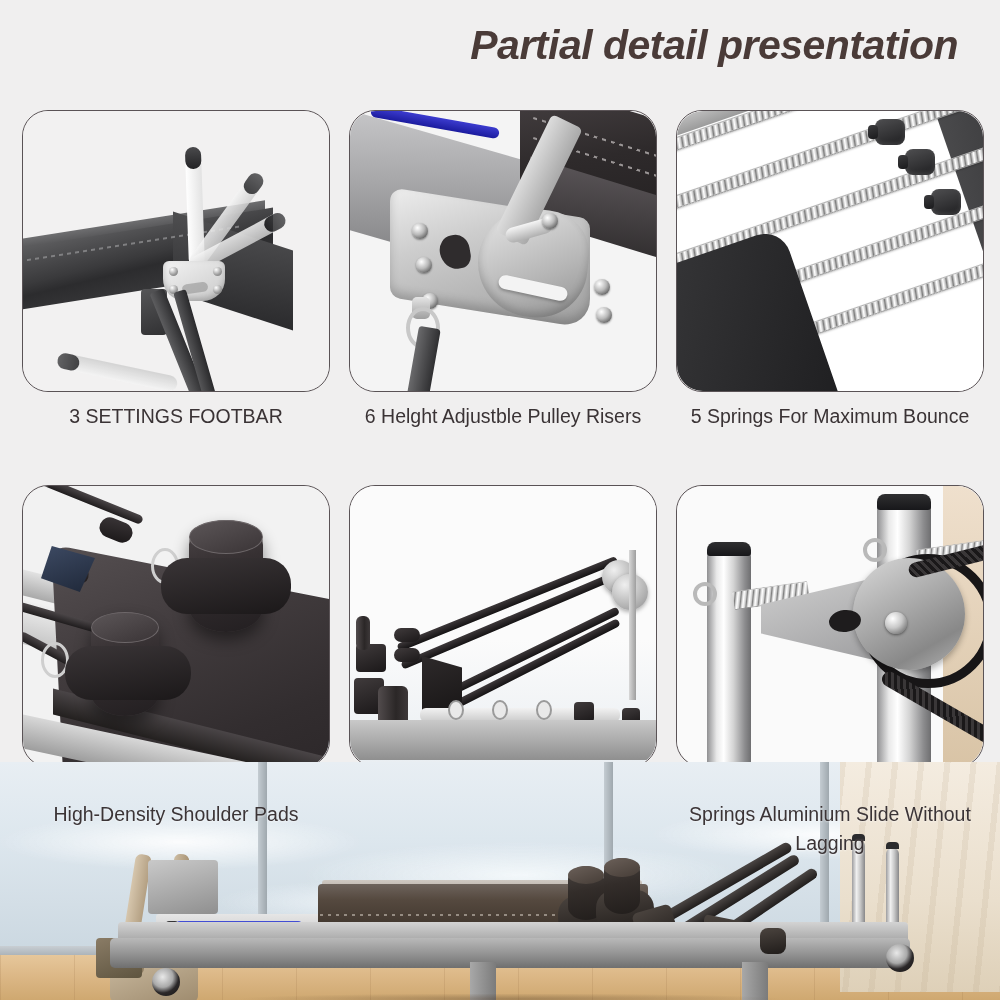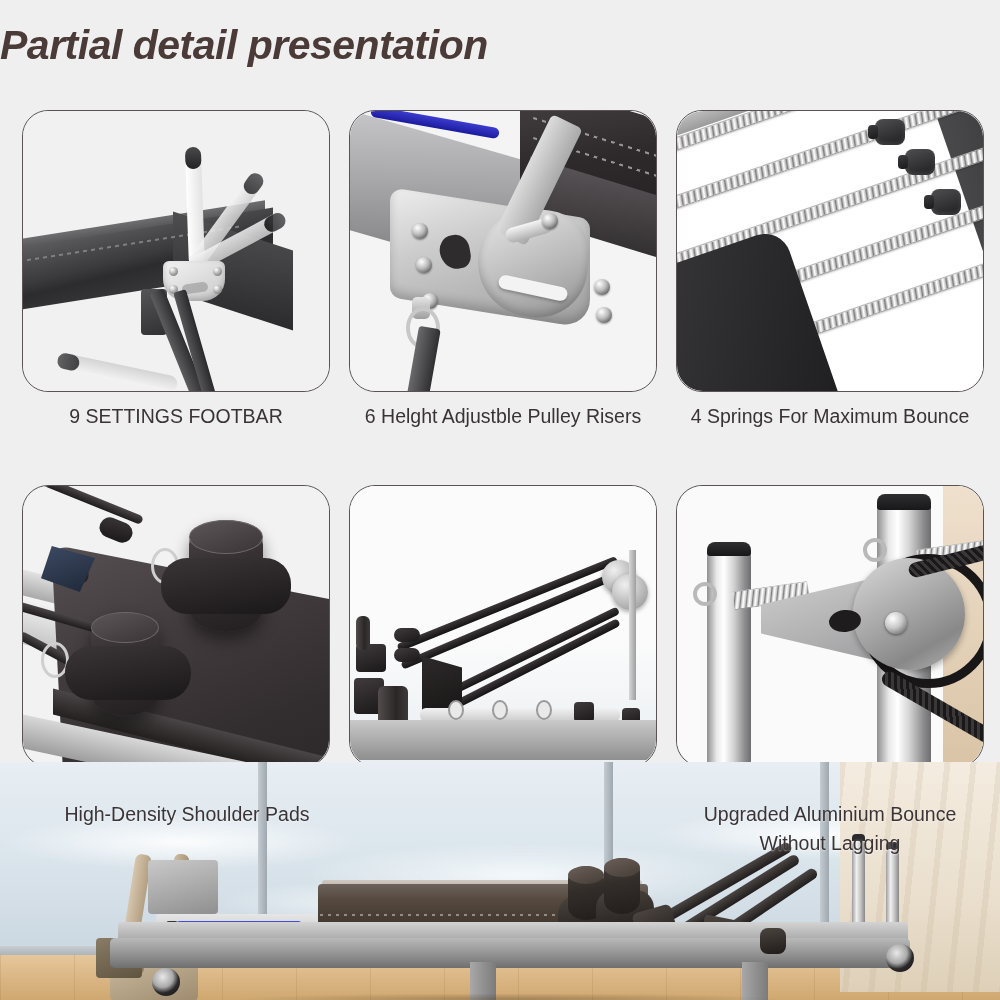--- a/index.html
+++ b/index.html
@@ -6,21 +6,21 @@
   body{
     width:1000px;height:1000px;
     background:#f0f0f0;
     font-family:"Liberation Sans","DejaVu Sans",sans-serif;
     overflow:hidden;position:relative;
   }
   .page{position:relative;width:1000px;height:1000px;overflow:hidden;background:#f0efef;}
 
   
   .title{
-    position:absolute;left:0;top:22px;width:958px;text-align:left;
+    position:absolute;left:0;top:22px;width:958px;text-align:right;
     font-size:41px;font-weight:bold;font-style:italic;
     color:#4a3b38;letter-spacing:-0.5px;
     font-family:"Liberation Sans","DejaVu Sans",sans-serif;
     white-space:nowrap;
   }
 
   
   .grid{position:absolute;left:0;top:110px;width:1000px;}
   .row{position:absolute;left:0;width:1000px;height:375px;}
   .row1{top:0;}
@@ -546,21 +546,21 @@
               <div class="bolt" style="left:146px;top:174px;"></div>
               <div class="bolt" style="left:190px;top:156px;"></div>
               <div class="bolt" style="left:190px;top:174px;"></div>
 
               <div class="plate"></div>
               <div class="leg"></div>
               <div class="leg2"></div>
             </div>
           </div>
         </div>
-        <div class="caption">9 SETTINGS FOOTBAR</div>
+        <div class="caption">3 SETTINGS FOOTBAR</div>
       </div>
 
       <div class="card c1">
         <div class="frame">
           <div class="clipwrap">
             <div class="p2">
               <div class="bg-rail"></div>
               <div class="blue"></div>
               <div class="pad"></div>
               <div class="padstitch"></div>
@@ -602,21 +602,21 @@
               <div class="spring" style="top:214px;"></div>
               <div class="spring" style="top:272px;"></div>
 
               <div class="knob" style="left:198px;top:8px;"></div>
               <div class="knob" style="left:228px;top:38px;"></div>
               <div class="knob" style="left:254px;top:78px;"></div>
               <div class="lcorner"></div>
             </div>
           </div>
         </div>
-        <div class="caption">4 Springs For Maximum Bounce</div>
+        <div class="caption">5 Springs For Maximum Bounce</div>
       </div>
     </div>
 
     <div class="row row2">
 
       <div class="card c0">
         <div class="frame">
           <div class="clipwrap">
             <div class="p4">
               <div class="glass"></div>
@@ -778,17 +778,17 @@
 
     <div class="frame-top"></div>
     <div class="frame-bar"></div>
     <div class="strapdark" style="left:760px;top:166px;width:26px;height:26px;border-radius:8px;"></div>
     <div class="wheel" style="left:886px;top:182px;"></div>
     <div class="wheel" style="left:152px;top:206px;"></div>
     <div class="leg" style="left:470px;"></div>
     <div class="leg" style="left:742px;"></div>
     <div class="hdr-shadow"></div>
 
-    <div class="hero-cap" style="left:25px;top:38px;width:324px;">High-Density Shoulder Pads</div>
-    <div class="hero-cap" style="left:668px;top:38px;width:324px;">Upgraded Aluminium Bounce Without Lagging</div>
+    <div class="hero-cap" style="left:14px;top:38px;width:324px;">High-Density Shoulder Pads</div>
+    <div class="hero-cap" style="left:668px;top:38px;width:324px;">Springs Aluminium Slide Without Lagging</div>
   </div>
 
 </div>
 
 </body></html>

